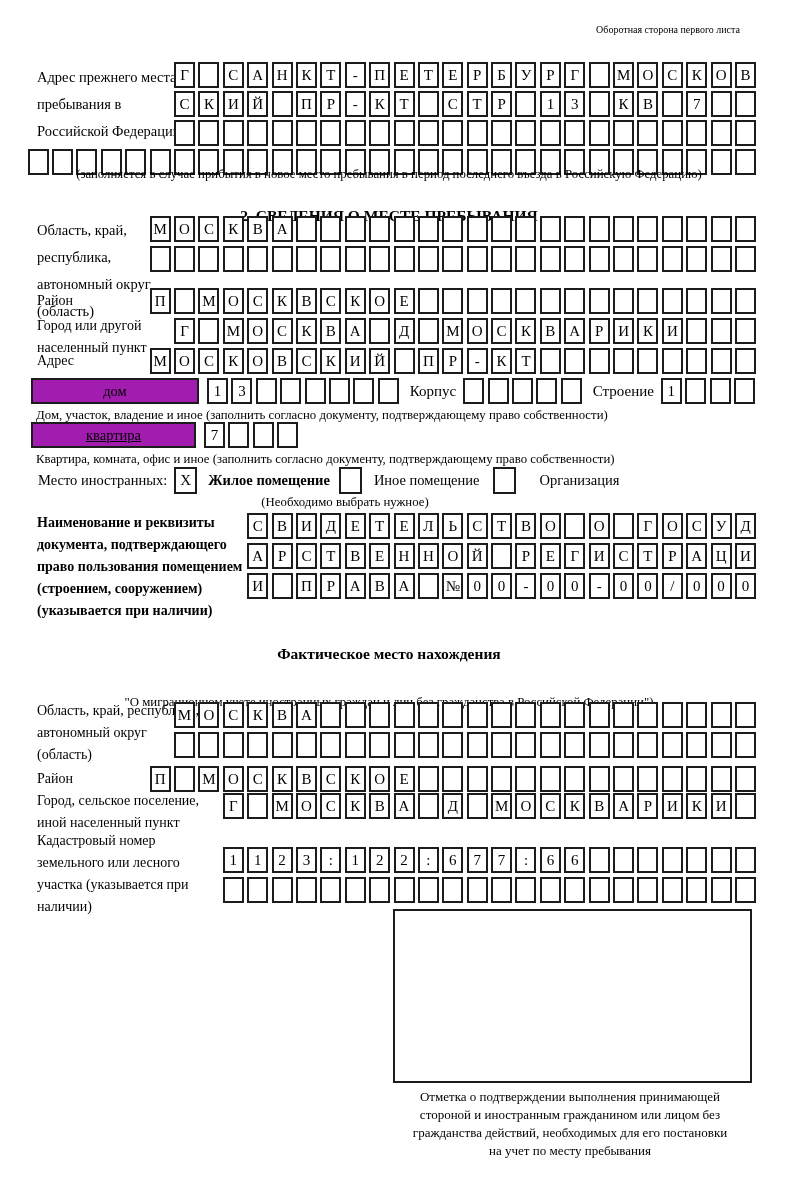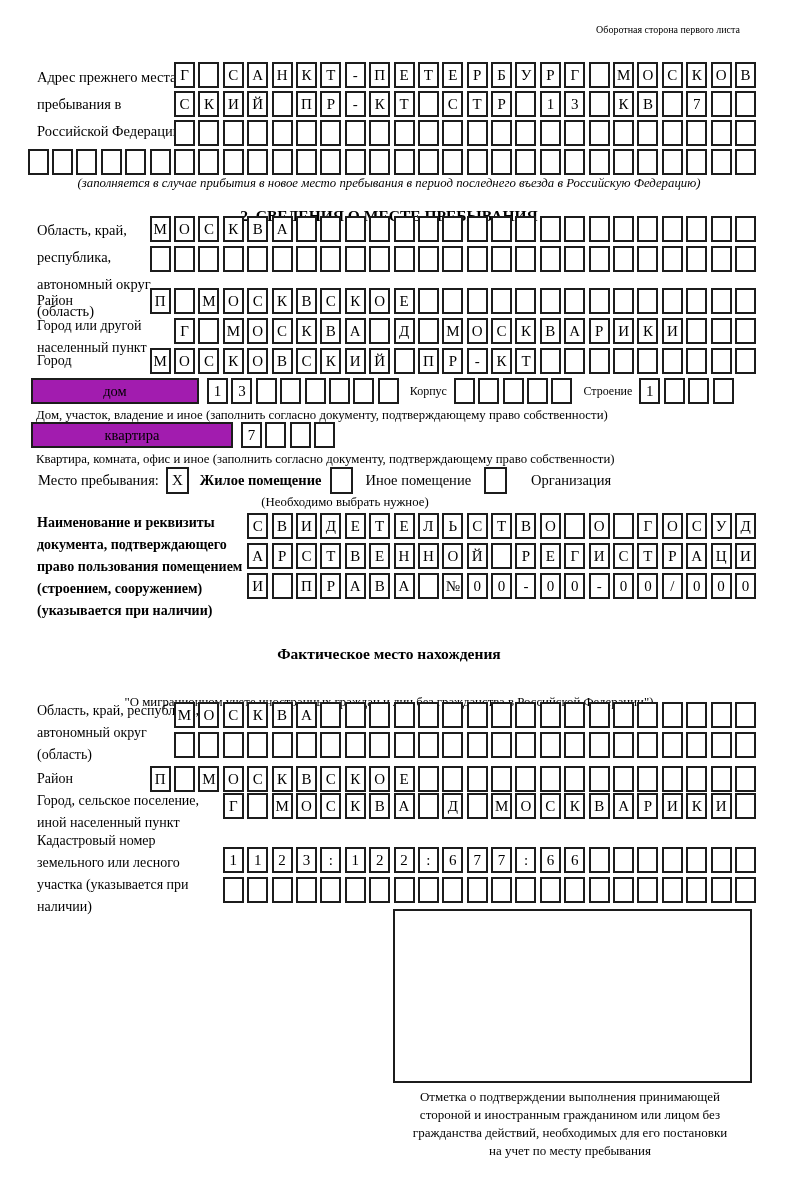--- a/index.html
+++ b/index.html
@@ -14,38 +14,38 @@
   .lbl{font-size:14px;line-height:22px;}
   .lbl-wide{font-size:14.5px;line-height:27px;}
   .cap{font-size:12.8px;line-height:16px;}
   .center{left:22px;right:44px;text-align:center;}
   .title{font-weight:bold;font-size:15.5px;}
   
   .hdr{top:24px;right:60px;font-size:10px;}
   
   .t-addr{top:64px;left:37px;width:155px;}
   .g-a1{top:62px}.g-a2{top:91px}.g-a3{top:120px}.g-a4{top:149px}
-  .cap-a{top:175px;font-style:italic;}
+  .cap-a{top:166px;}
   .t-s2{top:196px;margin-top:11px;}
   .t-ob{top:217px;left:37px;width:120px;}
   .g-ob1{top:216px}.g-ob2{top:246px}
   .t-raion{top:290px;left:37px;}
   .g-raion{top:288px}
   .t-gorod{top:315px;left:37px;width:165px;}
   .g-gorod{top:318px}
   .t-ulitsa{top:350px;left:37px;}
   .g-ulitsa{top:348px}
   
   .dom-row{top:378px;left:31px;right:44px;display:flex;align-items:center;}
   .wbox{flex:none;border:2px solid #1c1c1c;height:26px;box-sizing:border-box;display:flex;
         align-items:center;justify-content:center;font-size:14.5px;background:#a21caf;}
   .dom-w{width:168px;}
-  .kv-w{width:202px;}
+  .kv-w{width:165px;text-decoration:underline;}
   .inrow{position:relative;display:flex;gap:3.4px;flex:none;}
-  .sm-lbl{flex:none;font-size:12px;font-family:Liberation Serif, serif;}
+  .sm-lbl{flex:none;font-size:15px;font-family:Liberation Serif, serif;}
   .cap-dom{top:407px;left:36px;}
   .kv-row{top:422px;left:31px;display:flex;align-items:center;}
   .cap-kv{top:451px;left:36px;}
   
   .mesto{top:467px;left:38px;display:flex;align-items:center;font-size:14.5px;}
   .chk{flex:none;width:23px;height:27px;border:2px solid #1c1c1c;box-sizing:border-box;
        display:flex;align-items:center;justify-content:center;font-size:15px;background:#fff;}
   .mesto-note{top:494px;left:180px;width:330px;text-align:center;}
   
   .t-doc{top:512px;left:37px;width:218px;font-weight:bold;}
@@ -294,21 +294,21 @@
       <span class="cb">А</span>
       <span class="cb">Р</span>
       <span class="cb">И</span>
       <span class="cb">К</span>
       <span class="cb">И</span>
       <span class="cb"></span>
       <span class="cb"></span>
       <span class="cb"></span>
     </div>
 
-  <div class="abs t-ulitsa lbl">Город</div>
+  <div class="abs t-ulitsa lbl">Адрес</div>
   <div class="grid g-ulitsa">
       <span class="cb">М</span>
       <span class="cb">О</span>
       <span class="cb">С</span>
       <span class="cb">К</span>
       <span class="cb">О</span>
       <span class="cb">В</span>
       <span class="cb">С</span>
       <span class="cb">К</span>
       <span class="cb">И</span>
@@ -365,21 +365,21 @@
     <div class="inrow" style="margin-left:8px;">
         <span class="cb">7</span>
         <span class="cb"></span>
         <span class="cb"></span>
         <span class="cb"></span>
       </div>
   </div>
   <div class="abs cap-kv cap">Квартира, комната, офис и иное (заполнить согласно документу, подтверждающему право собственности)</div>
 
   <div class="abs mesto">
-    <span>Место пребывания:</span>
+    <span>Место иностранных:</span>
     <span class="chk" style="margin-left:7px;">X</span>
     <span style="margin-left:11px;font-weight:bold;">Жилое помещение</span>
     <span class="chk" style="margin-left:9px;"></span>
     <span style="margin-left:12px;">Иное помещение</span>
     <span class="chk" style="margin-left:13px;"></span>
     <span style="margin-left:24px;">Организация</span>
   </div>
   <div class="abs mesto-note cap">(Необходимо выбрать нужное)</div>
 
   <div class="abs t-doc lbl">Наименование и реквизиты документа, подтверждающего право пользования помещением (строением, сооружением) (указывается при наличии)</div>

